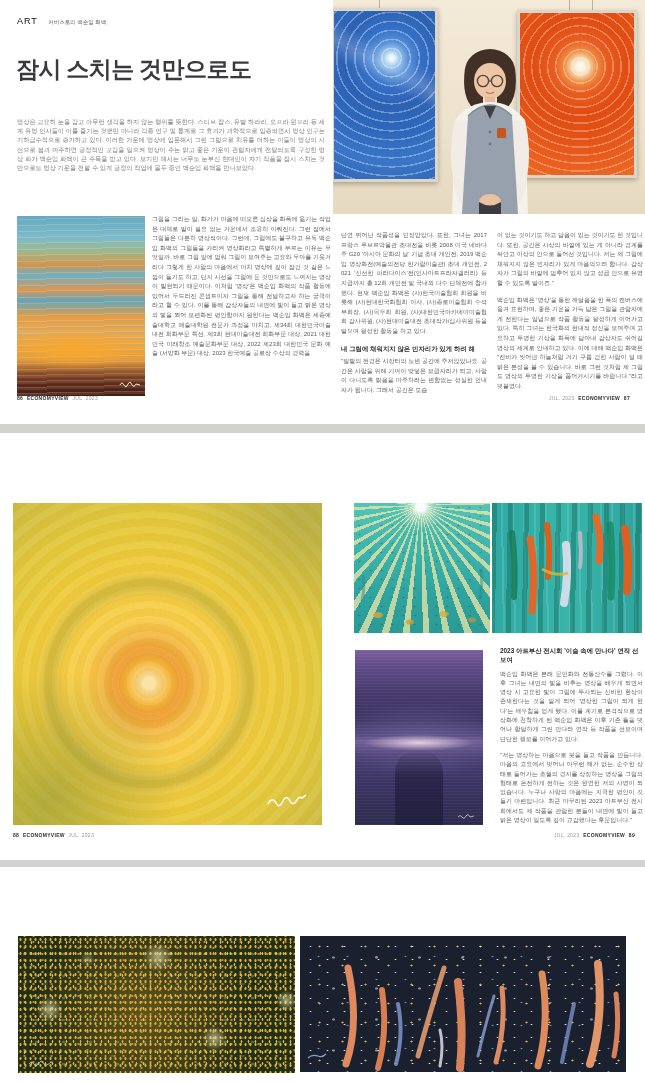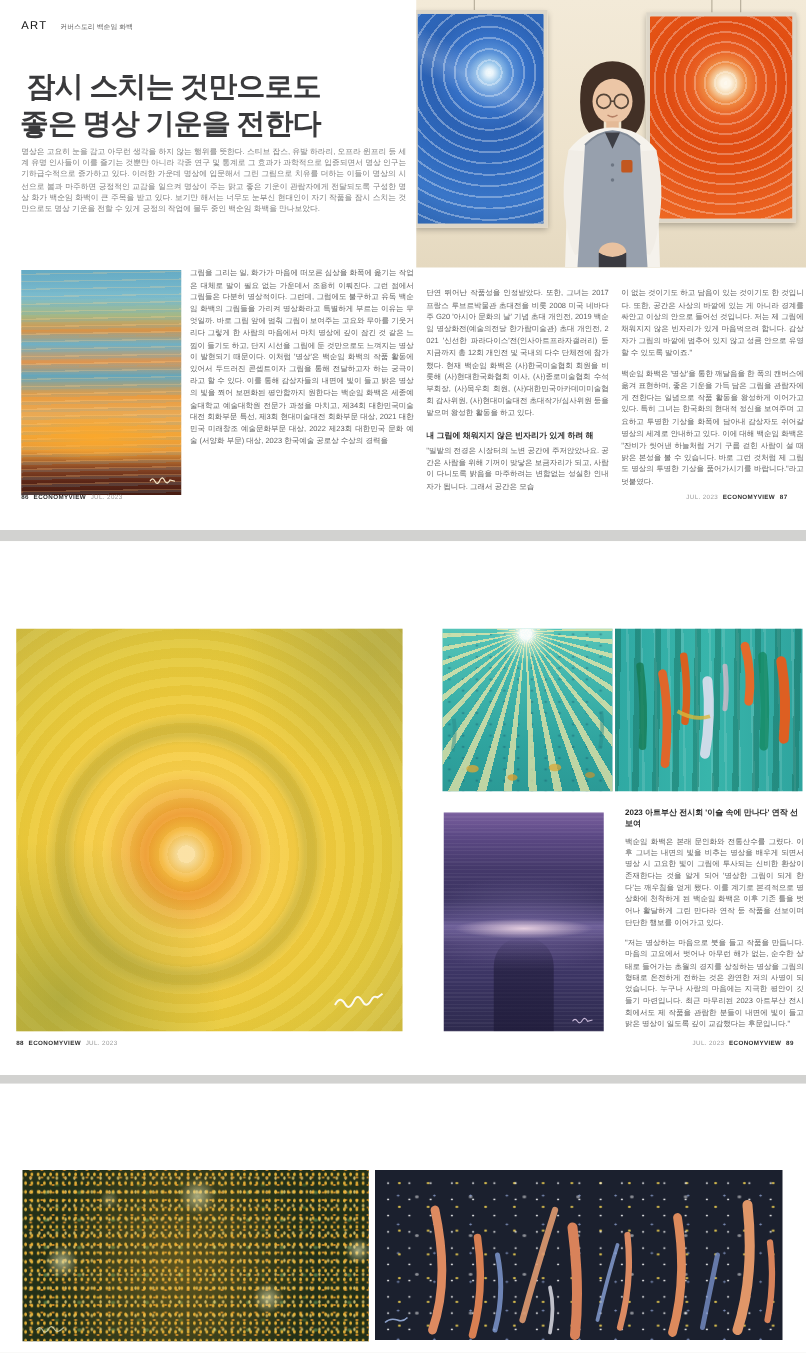--- a/index.html
+++ b/index.html
@@ -7,21 +7,21 @@
           font-family:"Liberation Sans","DejaVu Sans",sans-serif;}
   .spread{position:absolute;left:0;width:645px;background:#fff;}
   .divider{position:absolute;left:0;width:645px;background:#d2d2d0;}
 
   
   .kicker{position:absolute;left:17px;top:10px;white-space:nowrap;}
   .kicker-section{font-size:9px;font-weight:normal;color:#141414;letter-spacing:1px;}
   .kicker-sub{font-size:5.5px;color:#5c5c5c;margin-left:6px;}
   .title{position:absolute;left:16px;top:55px;margin:0;
          font-family:"Liberation Serif","DejaVu Serif",serif;
-         font-size:23px;line-height:29px;font-weight:600;color:#3a3a3c;letter-spacing:-0.5px;text-align:right;}
+         font-size:23px;line-height:29px;font-weight:600;color:#3a3a3c;letter-spacing:-0.5px;}
   .title span{display:block;}
   .smalltxt{font-size:6px;line-height:9.6px;color:#606060;text-align:justify;
             word-break:break-all;overflow:hidden;}
   .smalltxt p{margin:0 0 7px 0;}
   .intro{position:absolute;left:17px;top:117px;width:308px;height:58px;
          font-size:6.2px;line-height:9.2px;color:#7d7d7d;text-align:justify;
          word-break:break-all;overflow:hidden;}
   .subhead{font-weight:bold;color:#2e2e2e;font-size:6.4px;margin:3px 0 4px 0 !important;}
   .footer{position:absolute;top:395px;font-size:5px;color:#9a9a9a;letter-spacing:.3px;white-space:nowrap;}
   .footer b{color:#2f2f2f;font-weight:bold;}
@@ -117,21 +117,20 @@
 
   <section class="spread" style="top:0;height:424px;">
 
     <header class="kicker">
       <span class="kicker-section">ART</span>
       <span class="kicker-sub">커버스토리 백순임 화백</span>
     </header>
 
     <h1 class="title">
       <span>잠시 스치는 것만으로도</span>
-      <span>좋은 명상 기운을 전한다</span>
     </h1>
 
     <div class="intro">명상은 고요히 눈을 감고 아무런 생각을 하지 않는 행위를 뜻한다. 스티브 잡스, 유발 하라리, 오프라 윈프리 등 세계 유명 인사들이 이를 즐기는 것뿐만 아니라 각종 연구 및 통계로 그 효과가 과학적으로 입증되면서 명상 인구는 기하급수적으로 증가하고 있다. 이러한 가운데 명상에 입문해서 그린 그림으로 치유를 더하는 이들이 명상의 시선으로 봄과 마주하면 긍정적인 교감을 일으켜 명상이 주는 맑고 좋은 기운이 관람자에게 전달되도록 구성한 명상 화가 백순임 화백이 큰 주목을 받고 있다. 보기만 해서는 너무도 눈부신 현대인이 자기 작품을 잠시 스치는 것만으로도 명상 기운을 전할 수 있게 긍정의 작업에 몰두 중인 백순임 화백을 만나보았다.</div>
 
     <div class="sunset">
       <svg class="sig" style="right:4px;bottom:8px;width:22px;height:8px;" viewBox="0 0 22 8">
         <path d="M1 5 q2 -4 4 0 q2 4 4 -1 q2 -4 4 1 q2 3 4 -1 l4 1" stroke="#f6e7c8" stroke-width="1" fill="none"></path>
       </svg>
     </div>
 

